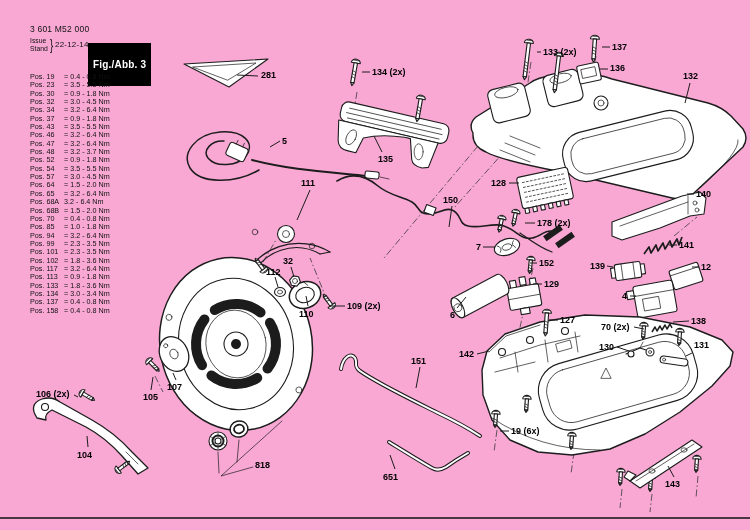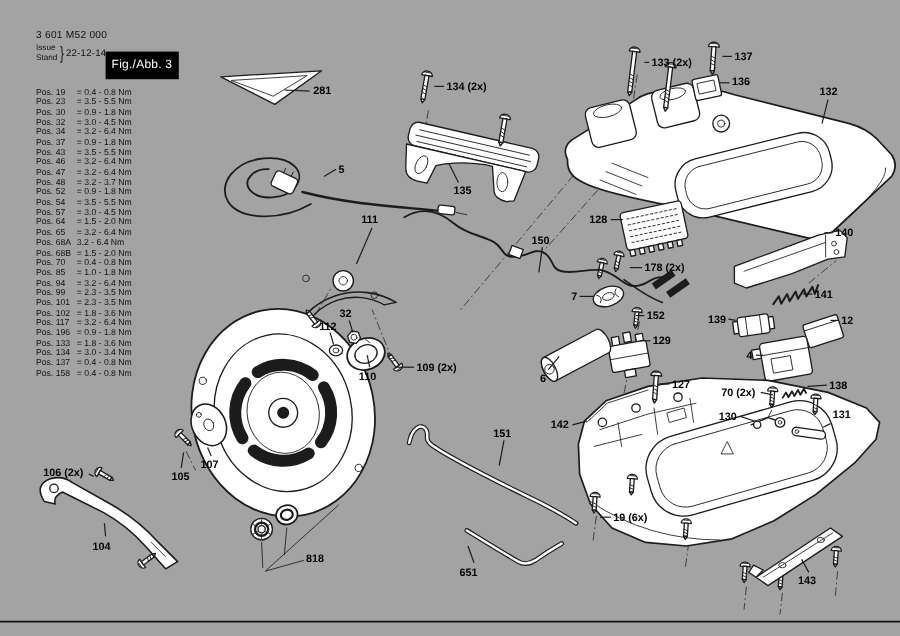--- a/index.html
+++ b/index.html
@@ -1,36 +1,36 @@
 <!DOCTYPE html>
 <html><head>
 <meta charset="utf-8">
 <style>
   *{margin:0;padding:0;box-sizing:border-box}
   html,body{width:750px;height:530px}
   body{background:#fff;font-family:"Liberation Sans",sans-serif;color:#111;position:relative;overflow:hidden}
-  .sheet{position:absolute;inset:0;background:#a3a3a3}
+  .sheet{position:absolute;inset:0;background:#f9a8d4}
   svg.diagram{position:absolute;left:0;top:0;z-index:1}
   .ln{fill:none;stroke:#1c1c1c;stroke-width:1.1;stroke-linejoin:round;stroke-linecap:round}
   .fw{fill:#fff;stroke:#1c1c1c;stroke-width:1.1;stroke-linejoin:round}
   .dk{fill:#1c1c1c;stroke:none}
   .ph{fill:none;stroke:#3a3a3a;stroke-width:0.8;stroke-dasharray:7 2.5 1.5 2.5}
   .ld{fill:none;stroke:#1c1c1c;stroke-width:1}
   .thin{stroke-width:0.7}
   .tube{fill:none;stroke:#1c1c1c;stroke-width:4;stroke-linecap:round}
   .tubein{fill:none;stroke:#fff;stroke-width:2;stroke-linecap:round}
   .zig{fill:none;stroke:#1c1c1c;stroke-width:1.7;stroke-linejoin:round}
   .txt{position:absolute;z-index:3}
   .plabel{position:absolute;z-index:3;font-size:9px;font-weight:bold;white-space:nowrap;color:#000;line-height:10px}
   .hdr{left:30px;top:24px;font-size:8.5px;line-height:10px;letter-spacing:.2px}
   .issue-row{display:flex;align-items:center;margin-top:3px}
   .issue-col{display:flex;flex-direction:column;font-size:6.8px;line-height:7.6px;letter-spacing:0}
   .brace{font-size:15px;transform:scaleX(.65);margin:0 1px}
   .date{font-size:8px}
-  .figbox{left:88px;top:43px;background:#000;color:#fff;font-size:10px;font-weight:normal;padding:6px 5px;letter-spacing:.2px}
+  .figbox{left:88px;top:43px;background:#000;color:#fff;font-size:10px;font-weight:bold;padding:16px 5px;letter-spacing:.2px}
   .torque{left:30px;top:70px;font-size:7.2px;line-height:8.6px}
   .torque .ttitle{line-height:8.6px}
   .trows{margin-top:3px}
   .trow{display:flex;line-height:8.35px}
   .tpos{width:34px}
   .notes{left:30px;top:475px;font-size:7.2px;line-height:9.6px}
 </style>
 </head>
 <body>
 
@@ -544,21 +544,21 @@
       <span class="tpos">Pos. 102</span>
       <span class="tval">= 1.8 - 3.6 Nm</span>
     </div>
 
     <div class="trow">
       <span class="tpos">Pos. 117</span>
       <span class="tval">= 3.2 - 6.4 Nm</span>
     </div>
 
     <div class="trow">
-      <span class="tpos">Pos. 196</span>
+      <span class="tpos">Pos. 113</span>
       <span class="tval">= 0.9 - 1.8 Nm</span>
     </div>
 
     <div class="trow">
       <span class="tpos">Pos. 133</span>
       <span class="tval">= 1.8 - 3.6 Nm</span>
     </div>
 
     <div class="trow">
       <span class="tpos">Pos. 134</span>

